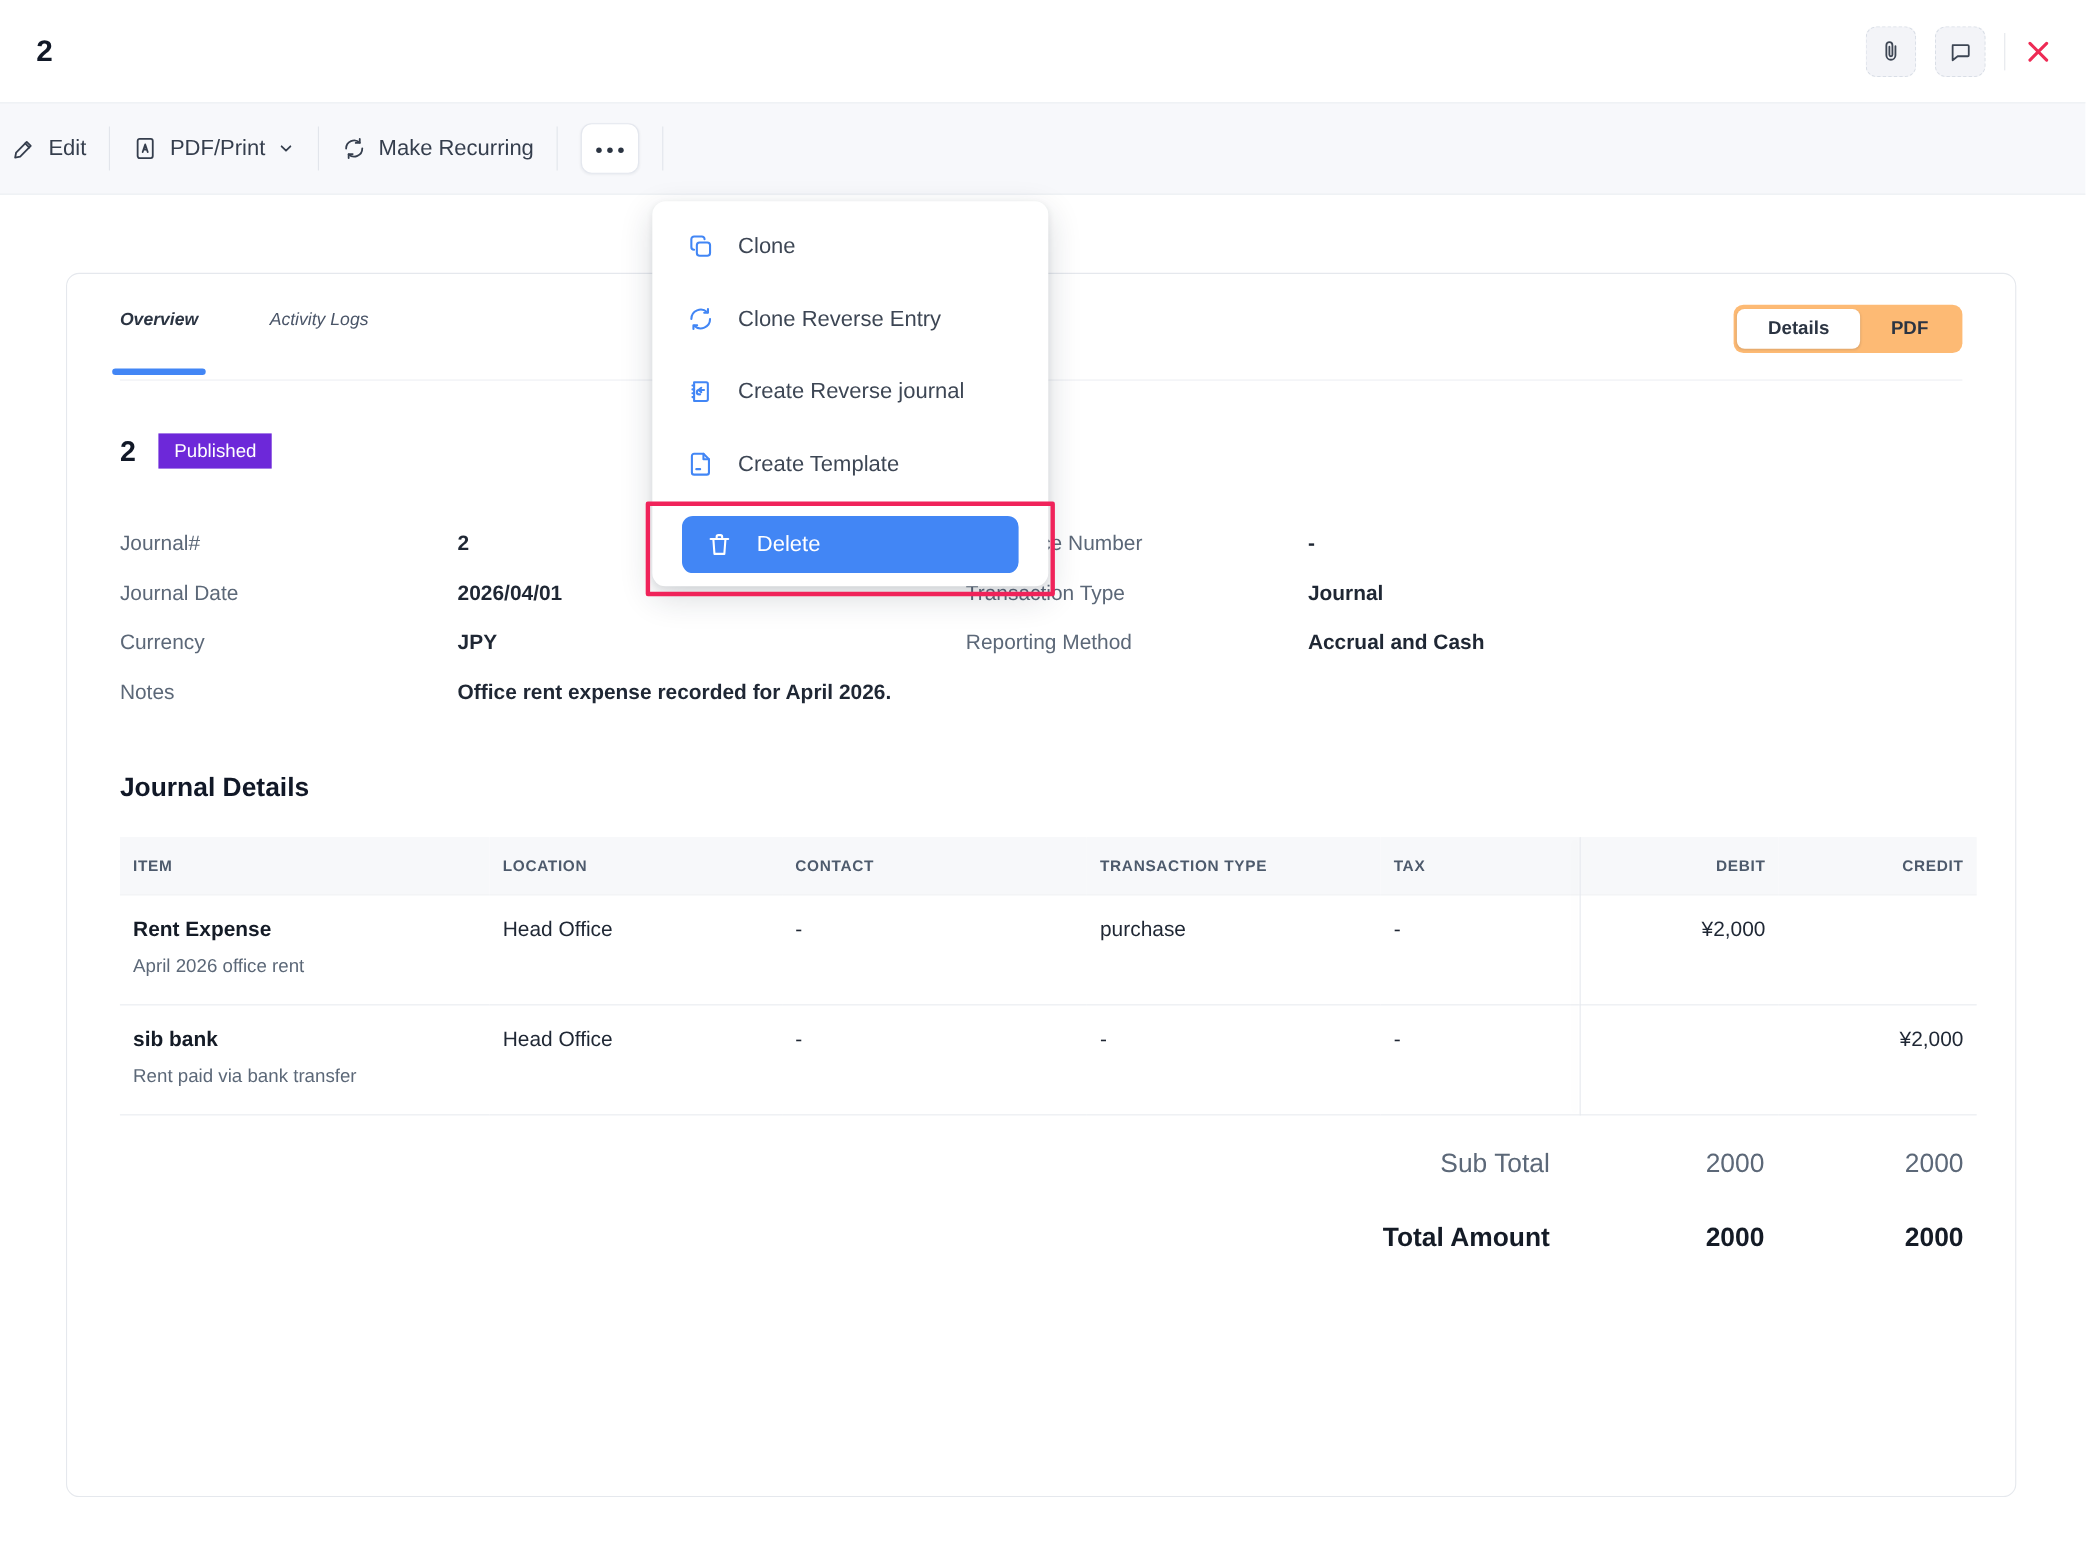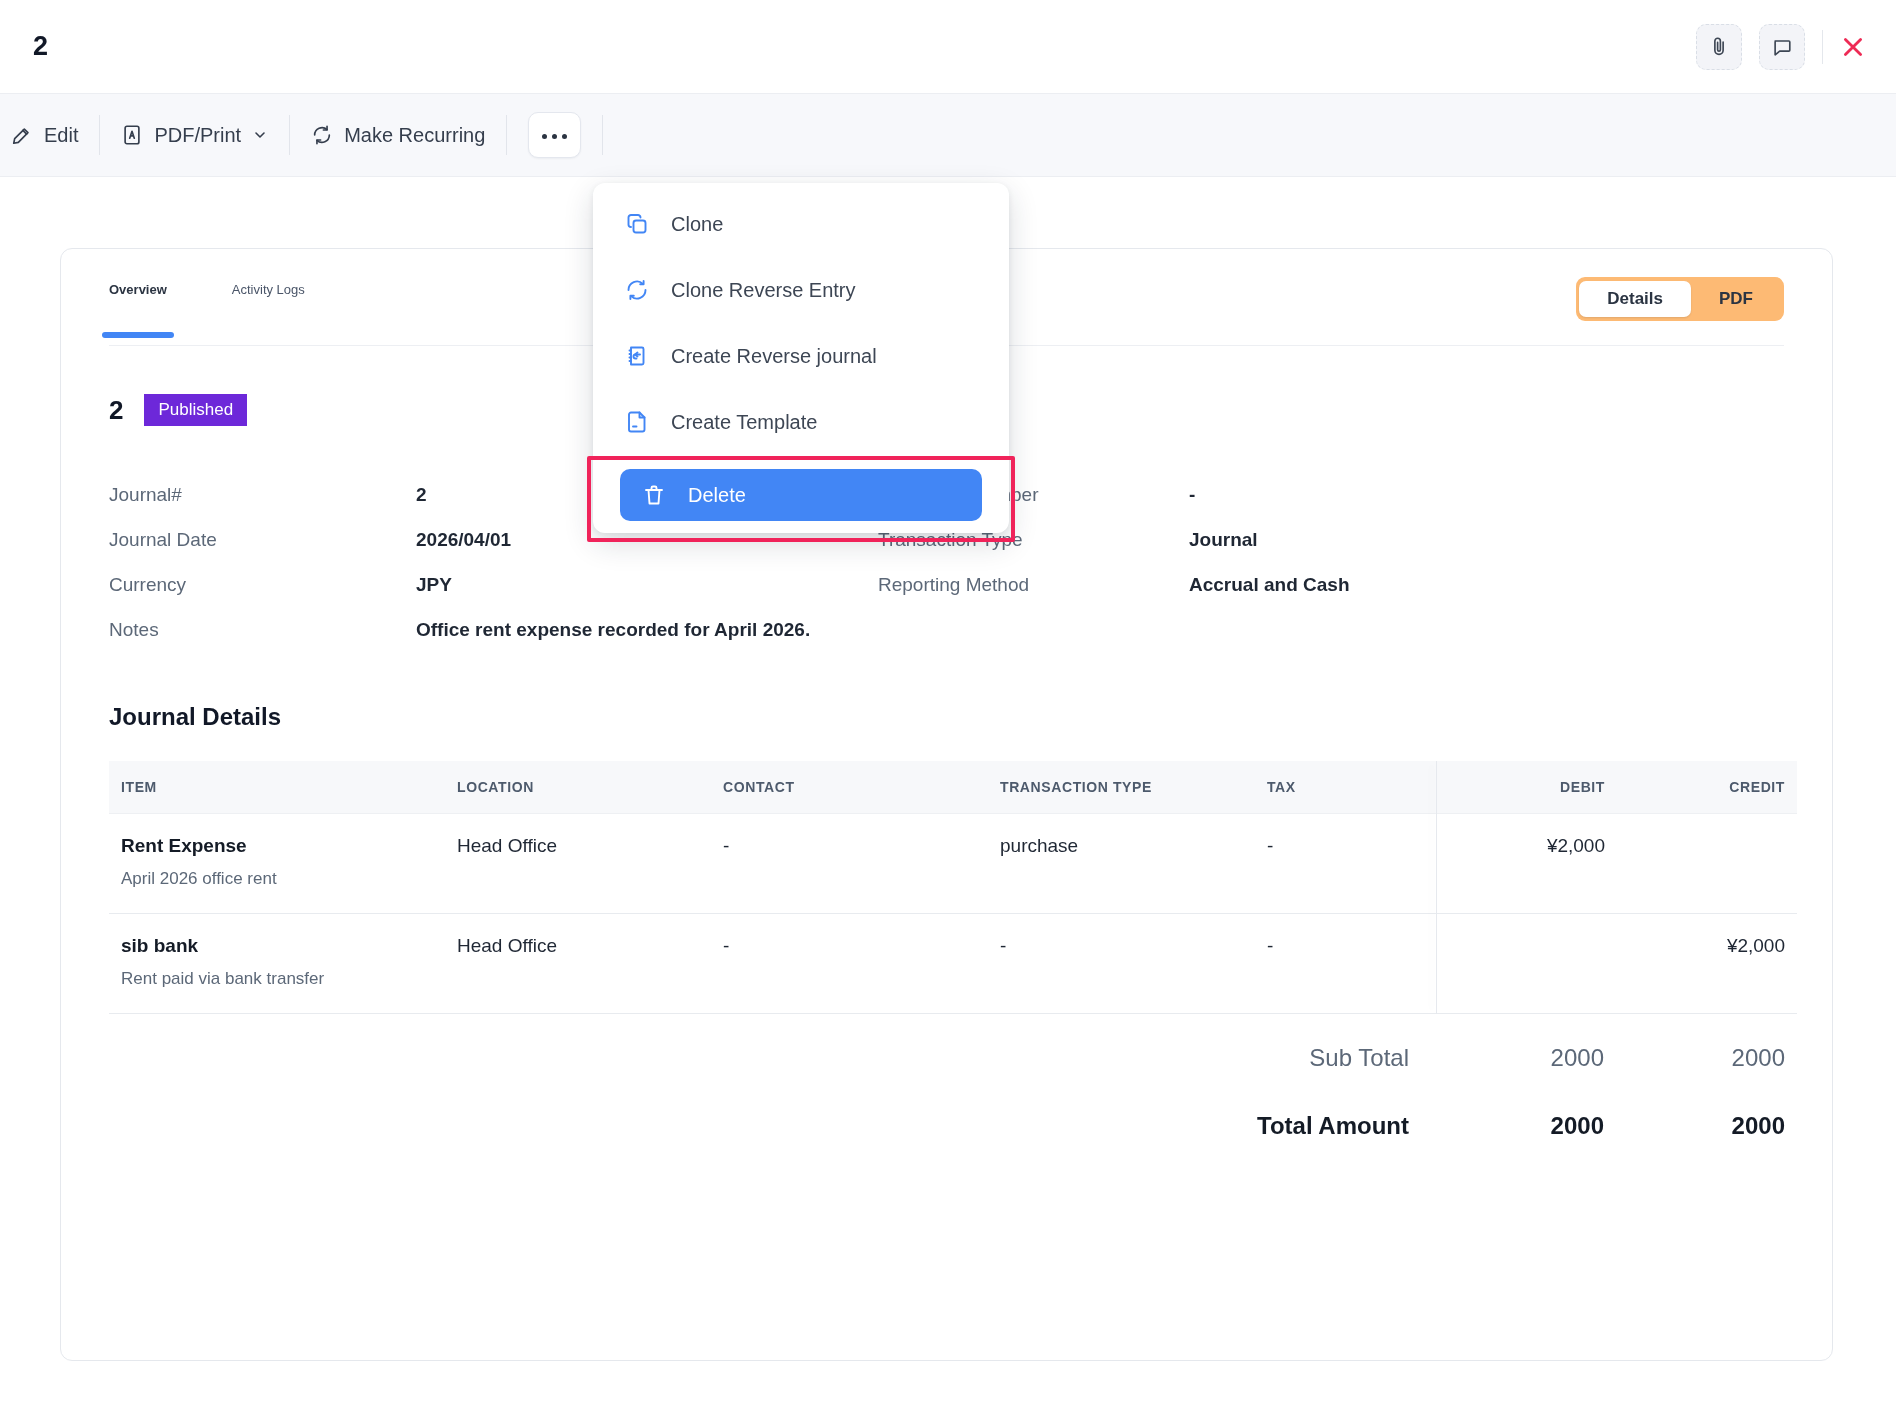--- a/index.html
+++ b/index.html
@@ -21,40 +21,40 @@
     border-bottom:1px solid #eceef2; display:flex; align-items:center; padding:0 11px; }
   .tool-item { display:flex; align-items:center; gap:11px; font-size:20px; color:#353e4d; cursor:pointer; }
   .tool-sep { width:1px; height:40px; background:#e2e5eb; margin:0 21px; }
   .more-btn { width:53px; height:46px; background:#fff; border:1px solid #e4e7ee; border-radius:10px;
     box-shadow:0 1px 2px rgba(20,30,50,0.05); display:flex; align-items:center; justify-content:center;
     cursor:pointer; }
   .more-dots { display:flex; gap:5px; margin-top:-6px; }
   .more-dots i { width:5px; height:5px; border-radius:50%; background:#2b3442; display:block; margin-top:9px; }
 
   
-  .dropdown { position:absolute; left:593px; top:183px; width:416px; background:#fff;
+  .dropdown { position:absolute; left:593px; top:183px; width:360px; background:#fff;
     border-radius:12px; box-shadow:0 10px 30px rgba(25,35,55,0.16), 0 2px 6px rgba(25,35,55,0.08);
     padding:8px 0 12px; z-index:20; }
   .menu-item { height:66px; display:flex; align-items:center; gap:22px; padding:0 0 0 32px;
     font-size:20px; color:#3d4654; cursor:pointer; }
   .menu-item .mi-icon { color:#4286f5; display:flex; }
   .delete-wrap { margin:14px 27px 0; }
   .menu-item-delete { height:52px; background:#4286f5; border-radius:10px; display:flex;
     align-items:center; gap:22px; padding:0 0 0 22px; font-size:20px; color:#ffffff; cursor:pointer; }
   .menu-item-delete .mi-icon { color:#fff; display:flex; }
   .red-box { position:absolute; left:-6px; right:-6px; top:273px; height:86px;
     border:4px solid #f0235a; border-radius:2px; pointer-events:none; z-index:30; }
 
   
   .card { position:relative; width:1773px; margin:71px auto 0 60px; height:1113px;
     border:1px solid #e5e8ed; border-radius:12px; background:#fff; padding:0 48px; }
 
   .tabs-row { display:flex; align-items:flex-start; border-bottom:1px solid #edeff3;
     height:97px; padding-top:33px; position:relative; }
-  .tab { font-size:13px; color:#4a5568; margin-right:65px; padding-bottom:38px; position:relative; cursor:pointer; }
+  .tab { font-size:16px; color:#4a5568; margin-right:65px; padding-bottom:38px; position:relative; cursor:pointer;font-style:italic; }
   .tab.active { font-weight:bold; color:#2b3442; }
   .tab.active::after { content:""; position:absolute; left:-7px; right:-7px; bottom:-3px;
     height:6px; border-radius:4px; background:#4286f5; }
 
   .view-toggle { margin-left:auto; background:#fdba74; border-radius:9px; padding:3px;
     display:flex; align-items:center; height:44px; margin-top:-5px; }
   .seg { font-size:17px; font-weight:600; color:#2b3442; padding:8px 28px; border-radius:7px; cursor:pointer; }
   .seg.active { background:#fff; box-shadow:0 1px 2px rgba(20,30,50,0.12); }
 
   .status-row { display:flex; align-items:center; gap:21px; margin-top:48px; }

